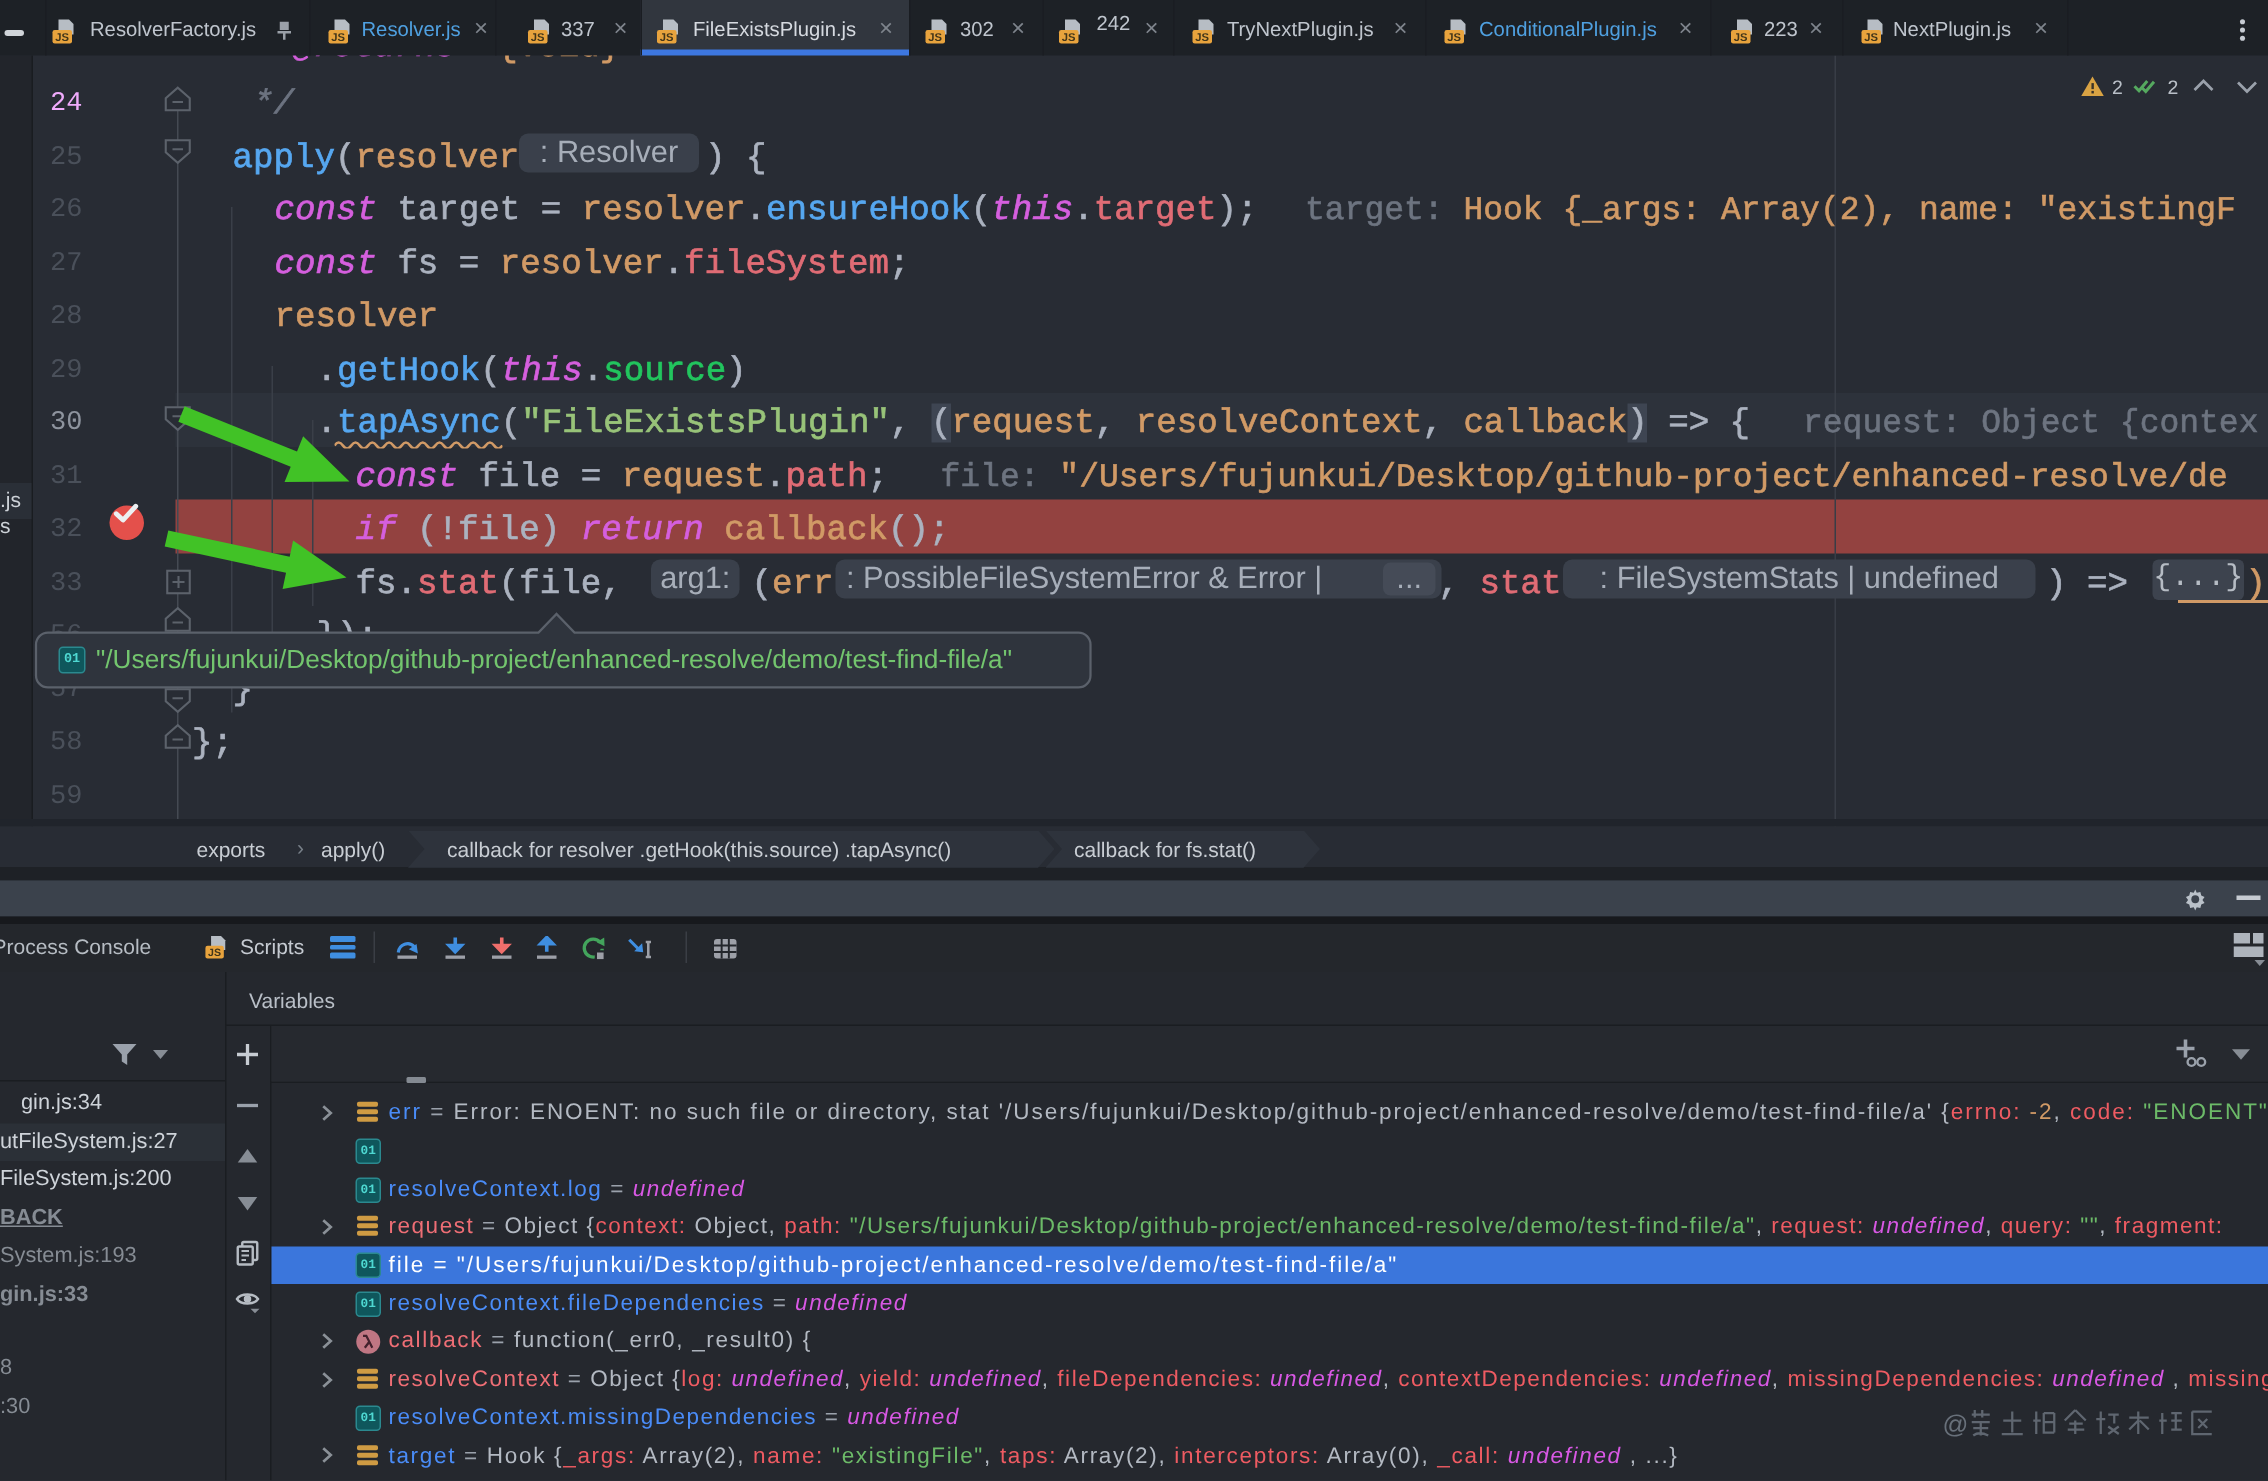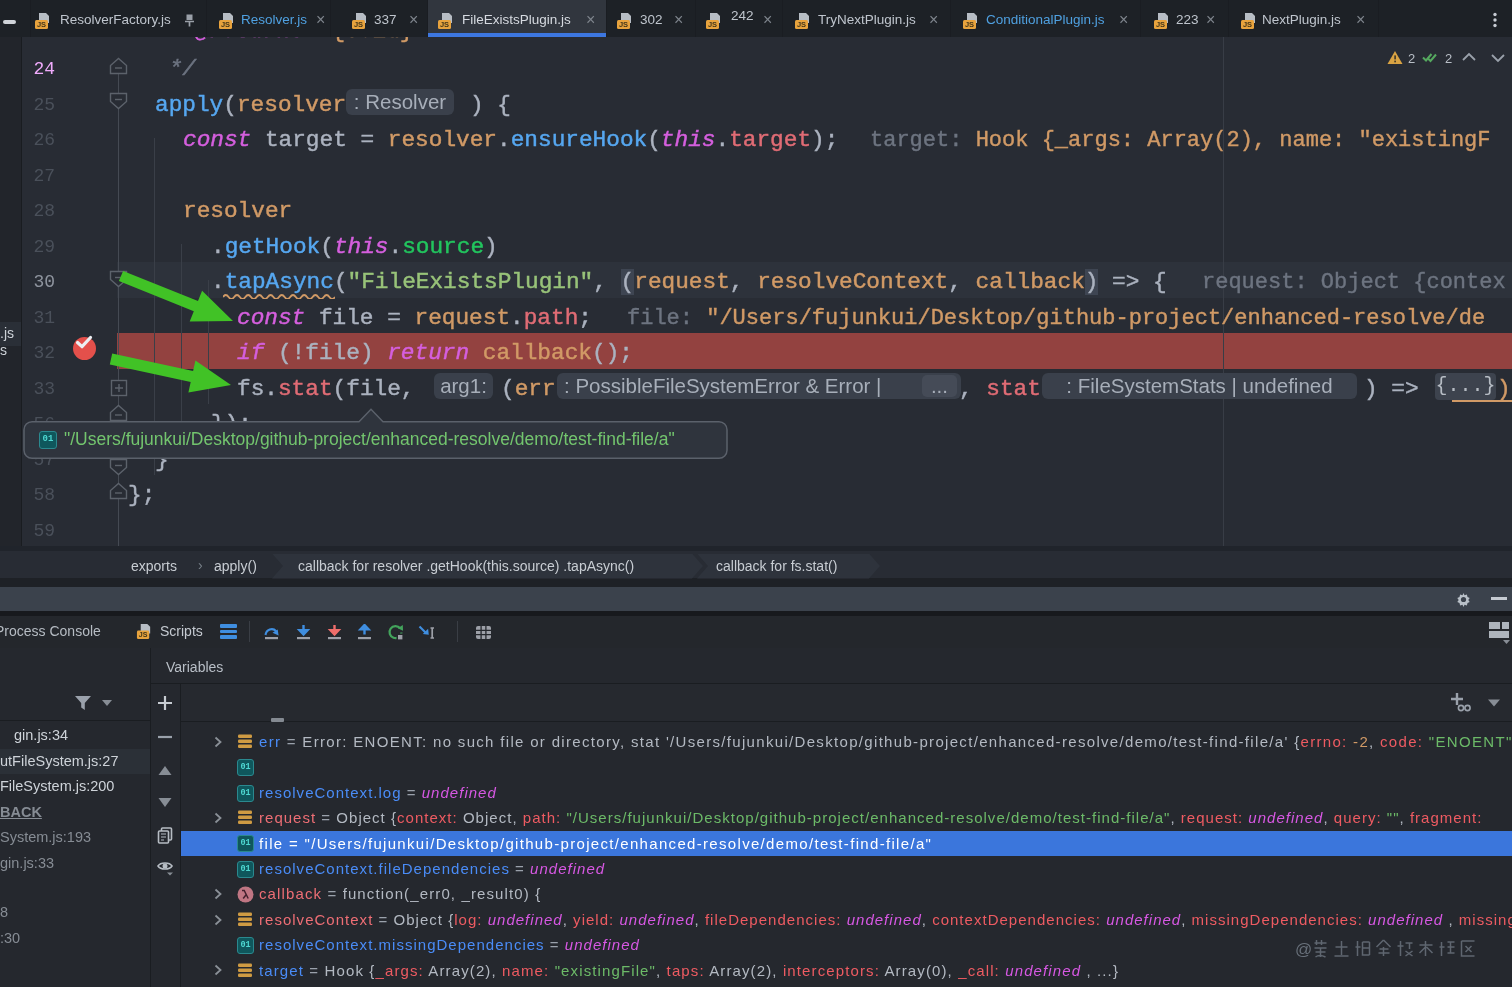--- a/index.html
+++ b/index.html
@@ -41,24 +41,25 @@
 <div class="ln" style="left:11px;top:300.5px;color:#4a505a">31</div>
 <div class="ln" style="left:11px;top:336px;color:#4a505a">32</div>
 <div class="ln" style="left:11px;top:371.5px;color:#4a505a">33</div>
 <div class="ln" style="left:11px;top:407px">56</div>
 <div class="ln" style="left:11px;top:442.5px">57</div>
 <div class="ln" style="left:11px;top:478px">58</div>
 <div class="ln" style="left:11px;top:513.5px">59</div>
 <div class="cl" style="left:195px;top:13.5px"><span style="color:#d55fde;font-style:italic;">@returns</span><span style="color:#abb2bf;">  </span><span style="color:#d19a66;">{void}</span></div>
 <div class="cl" style="left:155px;top:52px"><span style="color:#6c7380;font-style:italic;"> */</span></div>
 <div class="cl" style="left:155px;top:87.5px"><span style="color:#56a7f0;">apply</span><span style="color:#abb2bf;">(</span><span style="color:#d19a66;">resolver</span></div>
-<div class="inlay" style="left:346px;top:89px;width:108px;">: Resolver</div>
+<div class="inlay" style="left:346px;top:89px;width:120px;">: Resolver</div>
 <div class="cl" style="left:470px;top:87.5px"><span style="color:#abb2bf;">) {</span></div>
 <div class="cl" style="left:183px;top:123px"><span style="color:#d55fde;font-style:italic;">const</span><span style="color:#abb2bf;"> target = </span><span style="color:#d19a66;">resolver</span><span style="color:#abb2bf;">.</span><span style="color:#56a7f0;">ensureHook</span><span style="color:#abb2bf;">(</span><span style="color:#d55fde;font-style:italic;">this</span><span style="color:#abb2bf;">.</span><span style="color:#e06c75;">target</span><span style="color:#abb2bf;">);</span></div>
 <div class="hint" style="left:870px;top:123px"><span style="color:#6d7480">target: </span><span style="color:#d19a66">Hook {_args: Array(2), name: "existingF</span></div>
+<div class="cl" style="left:183px;top:158.5px"><span style="color:#d55fde;font-style:italic;">const</span><span style="color:#abb2bf;"> fs = </span><span style="color:#d19a66;">resolver</span><span style="color:#abb2bf;">.</span><span style="color:#e06c75;">fileSystem</span><span style="color:#abb2bf;">;</span></div>
 <div class="cl" style="left:183px;top:194px"><span style="color:#d19a66;">resolver</span></div>
 <div class="cl" style="left:211px;top:229.5px"><span style="color:#abb2bf;">.</span><span style="color:#56a7f0;">getHook</span><span style="color:#abb2bf;">(</span><span style="color:#d55fde;font-style:italic;">this</span><span style="color:#abb2bf;">.</span><span style="color:#22c55e;">source</span><span style="color:#abb2bf;">)</span></div>
 <div class="cl" style="left:211px;top:265px"><span style="color:#abb2bf;">.</span><span style="color:#56a7f0;">tapAsync</span><span style="color:#abb2bf;">(</span><span style="color:#98c379;">"FileExistsPlugin"</span><span style="color:#abb2bf;">, </span><span style="color:#abb2bf;background:#3e4552;">(</span><span style="color:#d19a66;">request</span><span style="color:#abb2bf;">, </span><span style="color:#d19a66;">resolveContext</span><span style="color:#abb2bf;">, </span><span style="color:#d19a66;">callback</span><span style="color:#abb2bf;background:#3e4552;">)</span><span style="color:#abb2bf;"> =&gt; </span><span style="color:#abb2bf;">{</span></div>
 <div class="hint" style="left:1202px;top:265px;color:#6d7480">request: Object {contex</div>
 <div class="cl" style="left:237px;top:300.5px"><span style="color:#d55fde;font-style:italic;">const</span><span style="color:#abb2bf;"> file = </span><span style="color:#d19a66;">request</span><span style="color:#abb2bf;">.</span><span style="color:#e06c75;">path</span><span style="color:#abb2bf;">;</span></div>
 <div class="hint" style="left:627px;top:300.5px"><span style="color:#6d7480">file: </span><span style="color:#d19a66">"/Users/fujunkui/Desktop/github-project/enhanced-resolve/de</span></div>
 <div class="cl" style="left:237px;top:371.5px"><span style="color:#abb2bf;">fs</span><span style="color:#abb2bf;">.</span><span style="color:#e06c75;">stat</span><span style="color:#abb2bf;">(</span><span style="color:#abb2bf;">file</span><span style="color:#abb2bf;">,</span></div>
 <div class="cl" style="left:237px;top:336px"><span style="color:#d55fde;font-style:italic;">if</span><span style="color:#abb2bf;"> (!file) </span><span style="color:#d55fde;font-style:italic;">return</span><span style="color:#abb2bf;"> </span><span style="color:#d19a66;">callback</span><span style="color:#abb2bf;">();</span></div>
 <div class="inlay" style="left:434px;top:373px;width:59px;">arg1:</div>
 <div class="cl" style="left:501px;top:371.5px"><span style="color:#abb2bf;">(</span><span style="color:#d19a66;">err</span></div>
@@ -311,21 +312,21 @@
 <svg class="abs" style="left:74px;top:694px" width="40" height="18" viewBox="0 0 40 18">
 <path d="M1,2 h16 l-6.2,7 v7 l-3.6,-2.4 v-4.6 z" fill="#9aa1ab"></path>
 <path d="M28,6 l5,6 5,-6 z" fill="#878d95"></path>
     </svg>
 <div class="abs" style="left:0;top:748.5px;width:150px;height:25.5px;background:#2b3037;"></div>
 <div class="frow" style="top:723.25px;color:#ced3d9;margin-left:14px;">gin.js:34</div>
 <div class="frow" style="top:748.75px;color:#ced3d9;">utFileSystem.js:27</div>
 <div class="frow" style="top:774.25px;color:#ced3d9;">FileSystem.js:200</div>
 <div class="frow" style="top:799.75px;color:#868c94;font-weight:bold;text-decoration:underline;">BACK</div>
 <div class="frow" style="top:825.25px;color:#868c94;">System.js:193</div>
-<div class="frow" style="top:850.75px;color:#868c94;">gin.js:33</div>
+<div class="frow" style="top:850.75px;color:#868c94;font-weight:bold;">gin.js:33</div>
 <div class="frow" style="top:900.25px;color:#868c94;">8</div>
 <div class="frow" style="top:925.75px;color:#868c94;">:30</div>
 <svg class="abs" style="left:156px;top:694px" width="18" height="18" viewBox="0 0 18 18">
       <path d="M9,2 v14 M2,9 h14" stroke="#c7ccd2" stroke-width="2.2"></path>
     </svg>
 <svg class="abs" style="left:156px;top:728px" width="18" height="18" viewBox="0 0 18 18">
       <path d="M2,9 h14" stroke="#9aa1ab" stroke-width="2.2"></path>
     </svg>
 <svg class="abs" style="left:156px;top:762px" width="18" height="18" viewBox="0 0 18 18">
       <path d="M9,4 l6.5,9 h-13 z" fill="#878d95"></path>

